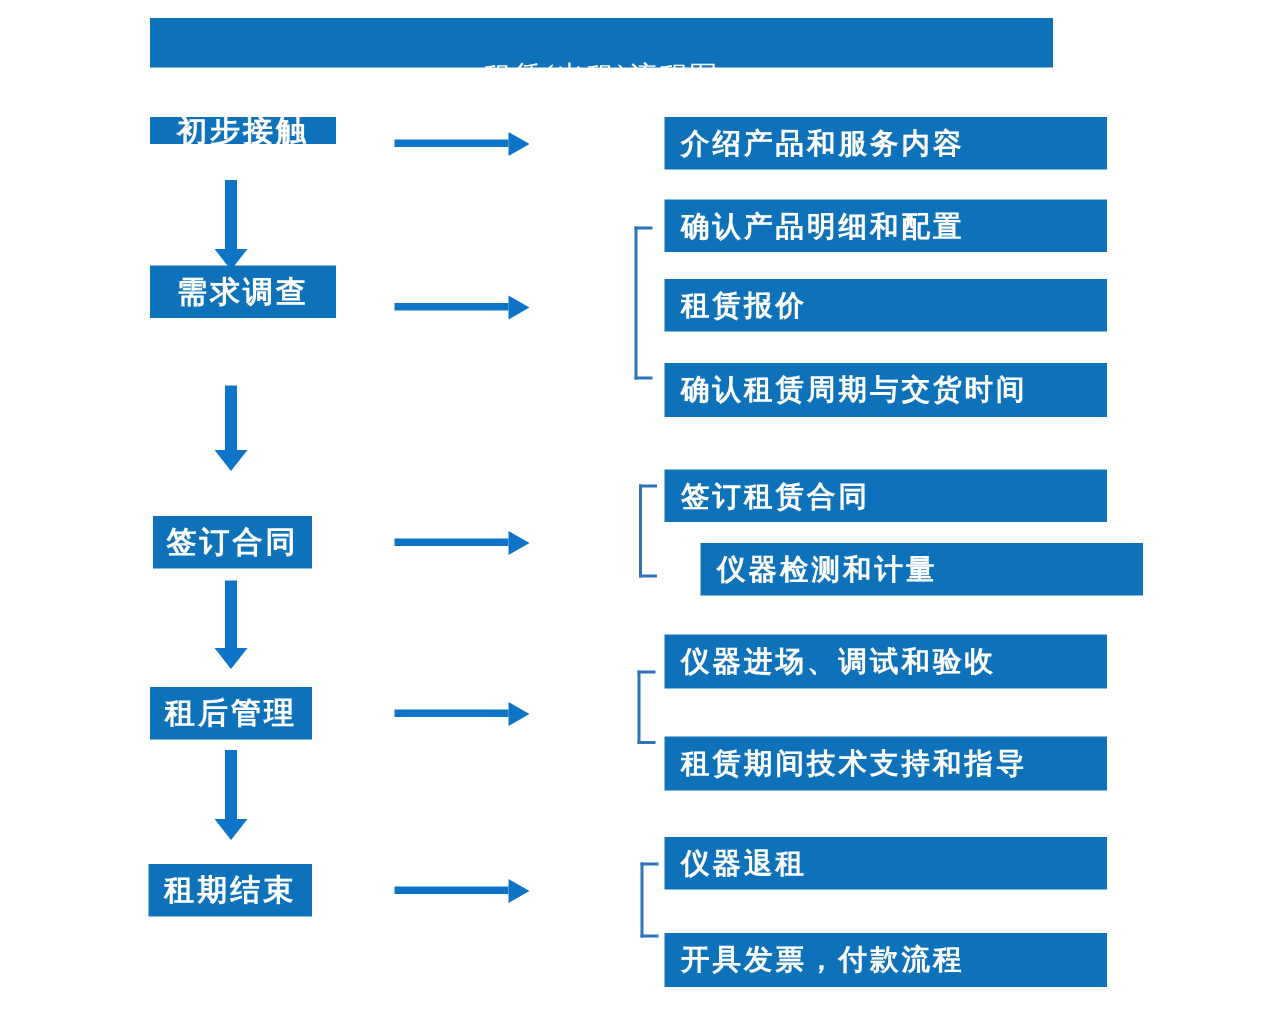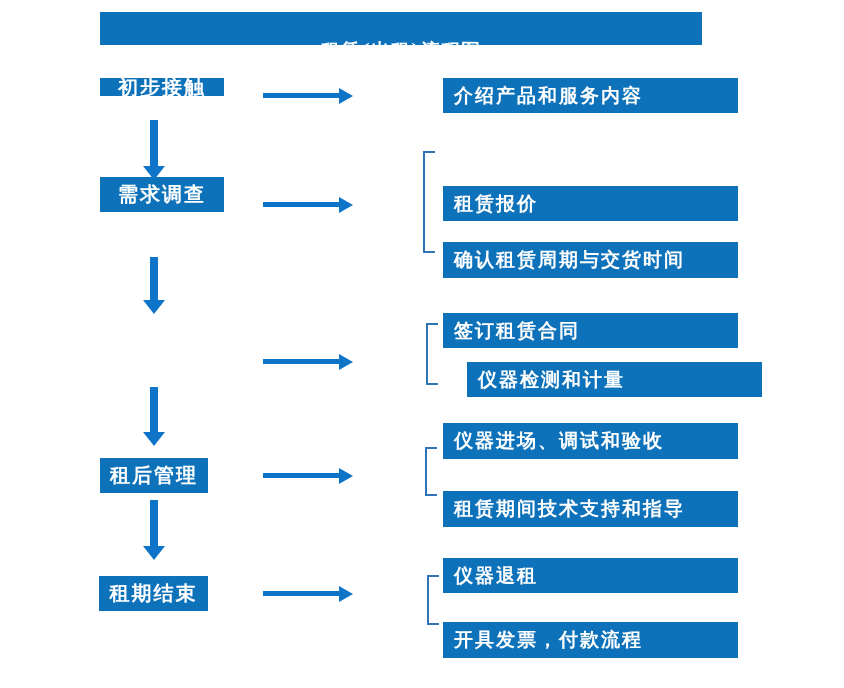--- a/index.html
+++ b/index.html
@@ -22,21 +22,21 @@
     left: 100px; top: 12px;
     width: 602px; height: 33px;
     background: var(--box-blue, #0E72BA);
     display: flex;
     align-items: center;
     justify-content: center;
   }
   .banner .title-text {
     color: var(--text-color, #ffffff);
     font-size: 19px;
-    font-weight: bold;
+    font-weight: normal;
     letter-spacing: 1px;
     margin-top: 45px;
   }
 
   
   .step {
     position: absolute;
     background: var(--box-blue, #0E72BA);
     color: var(--text-color, #ffffff);
     font-size: 20px;
@@ -144,40 +144,42 @@
 <body>
 
 <div id="canvas">
 
   <div class="banner">
     <span class="title-text">租赁(出租)流程图</span>
   </div>
 
   <div class="step" id="s1">初步接触</div>
   <div class="step" id="s2">需求调查</div>
+  <div class="step" id="s3">签订合同</div>
   <div class="step" id="s4">租后管理</div>
   <div class="step" id="s5">租期结束</div>
 
   <div class="varrow" id="v1"></div>
   <div class="varrow" id="v2"></div>
   <div class="varrow" id="v3"></div>
   <div class="varrow" id="v4"></div>
 
   <div class="harrow" id="h1"></div>
   <div class="harrow" id="h2"></div>
   <div class="harrow" id="h3"></div>
   <div class="harrow" id="h4"></div>
   <div class="harrow" id="h5"></div>
 
   <div class="bracket" id="b1"></div>
   <div class="bracket" id="b2"></div>
   <div class="bracket" id="b3"></div>
   <div class="bracket" id="b4"></div>
 
   <div class="detail" id="d1">介绍产品和服务内容</div>
+  <div class="detail" id="d2">确认产品明细和配置</div>
   <div class="detail" id="d3">租赁报价</div>
   <div class="detail" id="d4">确认租赁周期与交货时间</div>
   <div class="detail" id="d5">签订租赁合同</div>
   <div class="detail" id="d6">仪器检测和计量</div>
   <div class="detail" id="d8">租赁期间技术支持和指导</div>
   <div class="detail" id="d7">仪器进场、调试和验收</div>
   <div class="detail" id="d9">仪器退租</div>
   <div class="detail" id="d10">开具发票，付款流程</div>
 
 </div>

